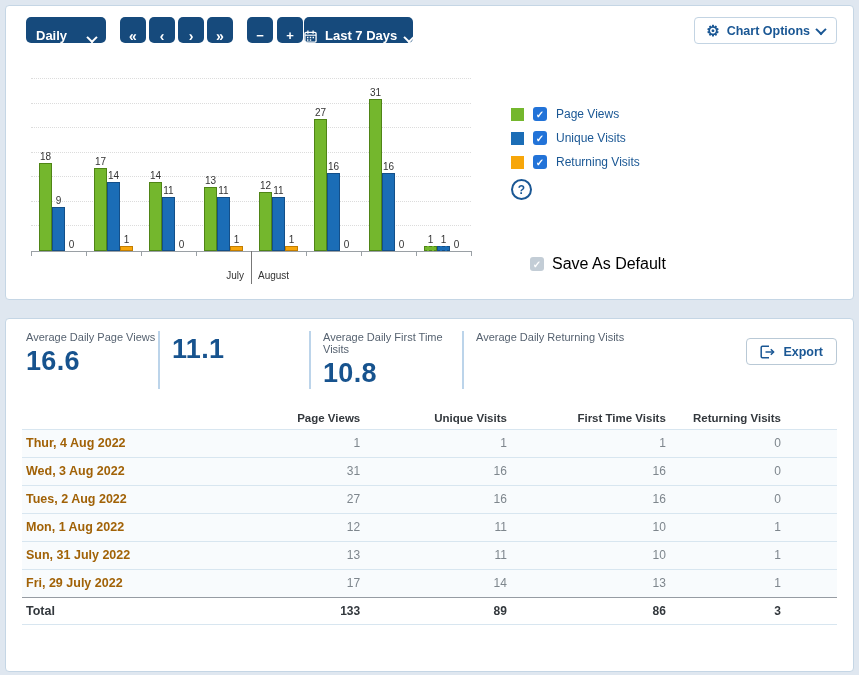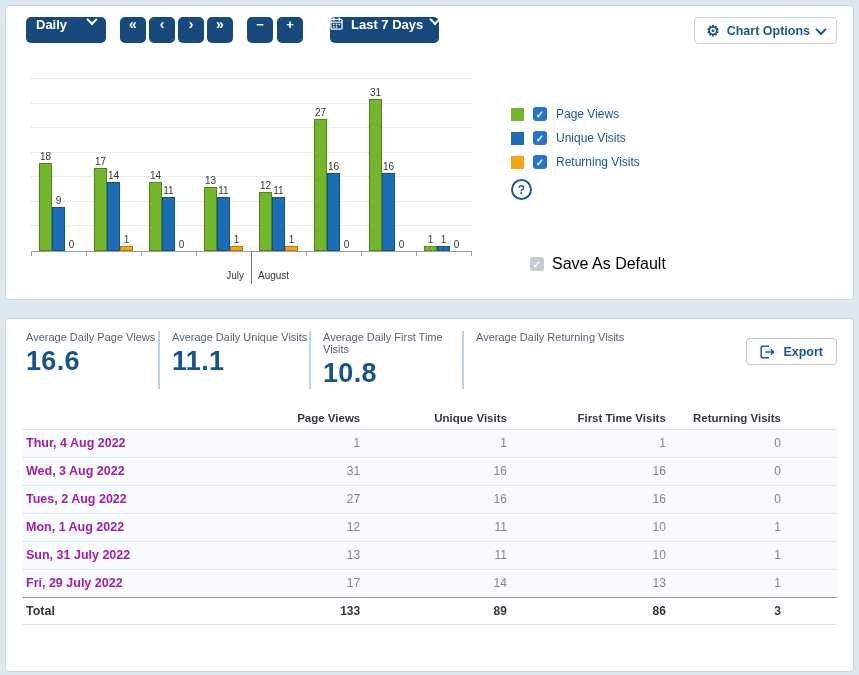--- a/index.html
+++ b/index.html
@@ -5,26 +5,26 @@
   html,body{margin:0;padding:0}
   body{width:859px;height:675px;position:relative;overflow:hidden;background:#dfe7f0;
        font-family:"Liberation Sans",sans-serif;-webkit-font-smoothing:antialiased}
   .card{position:absolute;left:5px;right:5px;background:#fff;border:1px solid #c5d6e5;border-radius:4px;box-sizing:border-box}
   .card1{top:5px;height:295px}
   .card2{top:318px;height:354px}
 
   
   .toolbar{position:absolute;left:20px;top:11px;display:flex;align-items:center}
   .nbtn{background:#164a7c;color:#fff;border:none;border-radius:5px;height:26px;font-weight:bold;
-        font-size:13px;display:flex;align-items:flex-start;justify-content:center;font-family:inherit;cursor:pointer;padding:0}
+        font-size:13px;display:flex;align-items:flex-end;justify-content:center;font-family:inherit;cursor:pointer;padding:0}
   .select{width:80px;justify-content:space-between;padding:0 10px;box-sizing:border-box}
   .sq{width:26px}
   .grp{display:flex;gap:3px;margin-left:14px}
   .zgrp{display:flex;gap:4px;margin-left:14px}
-  .range{margin-left:27px;padding:0 0;gap:8px}
+  .range{margin-left:1px;padding:0 0;gap:8px}
   .chev{display:inline-block;width:6px;height:6px;border-right:2px solid currentColor;border-bottom:2px solid currentColor;
         transform:rotate(45deg) translate(-1px,-1px)}
   .arrow{font-size:14px;line-height:1}
   .chart-options{position:absolute;right:16px;top:11px;height:27px;background:#fff;border:1px solid #c3d4e3;border-radius:4px;
         color:#1a5794;font-size:12.5px;font-weight:bold;display:flex;align-items:center;gap:7px;padding:0 11px;font-family:inherit;cursor:pointer}
   .gear{font-size:15px;line-height:1}
 
   
   .plot{position:absolute;left:25px;top:70px;width:440px;height:175px;border-bottom:1px solid #9aa0a5}
   .gridline{position:absolute;left:0;right:0;height:0;border-top:1px dotted #dcdcdc}
@@ -61,21 +61,21 @@
   .export{position:absolute;right:16px;top:19px;height:27px;background:#fff;border:1px solid #b9c9d6;border-radius:4px;
         color:#1a5794;font-size:12.5px;font-weight:bold;display:flex;align-items:center;gap:8px;padding:0 13px;font-family:inherit;cursor:pointer}
 
   
   .tbl{position:absolute;left:16px;top:88px;width:calc(100% - 32px);border-collapse:collapse;table-layout:fixed}
   .tbl th{font-size:11.5px;color:#33383d;text-align:right;font-weight:bold;height:22px;padding:0}
   .tbl th:first-child{text-align:left;padding-left:4px}
   .tbl th:last-child,.tbl td:last-child{padding-right:56px}
   .tbl tbody tr{background:#f8fbfd}
   .tbl tbody td{border-top:1px solid #d8e6f0;font-size:12px;color:#7e868d;text-align:right;height:27px;line-height:27px;padding:0}
-  .tbl td.date{color:#a21caf;font-weight:bold;text-align:left;padding-left:4px;font-size:12.5px}
+  .tbl td.date{color:#a16207;font-weight:bold;text-align:left;padding-left:4px;font-size:12.5px}
   .tbl tr.total td{background:#fff;border-top:1px solid #969ca3;border-bottom:1px solid #d8e6f0;
         font-weight:bold;color:#33383d;height:26px;line-height:26px}
   .tbl tr.total td:first-child{text-align:left;padding-left:4px;font-size:12.5px}
 </style>
 </head>
 <body>
 
 <div class="card card1">
 
   <div class="toolbar">
@@ -287,21 +287,20 @@
   </div>
 </div>
 
 <div class="card card2">
   <div class="stats">
       <div class="statblock" style="width: 132px;">
         <div class="statlabel">Average Daily Page Views</div>
         <div class="statvalue">16.6</div>
       </div>
       <div class="statblock" style="width: 151px;">
-        <div class="statlabel">Average Daily Unique Visits</div>
         <div class="statvalue">11.1</div>
       </div>
       <div class="statblock" style="width: 153px;">
         <div class="statlabel">Average Daily First Time Visits</div>
         <div class="statvalue">10.8</div>
       </div>
       <div class="statblock" style="width: 190px;">
         <div class="statlabel">Average Daily Returning Visits</div>
       </div>
     </div>

